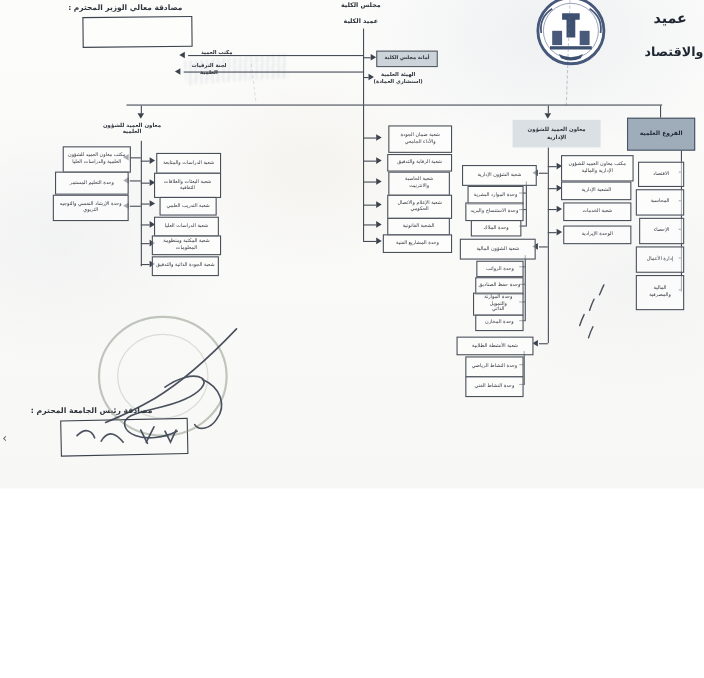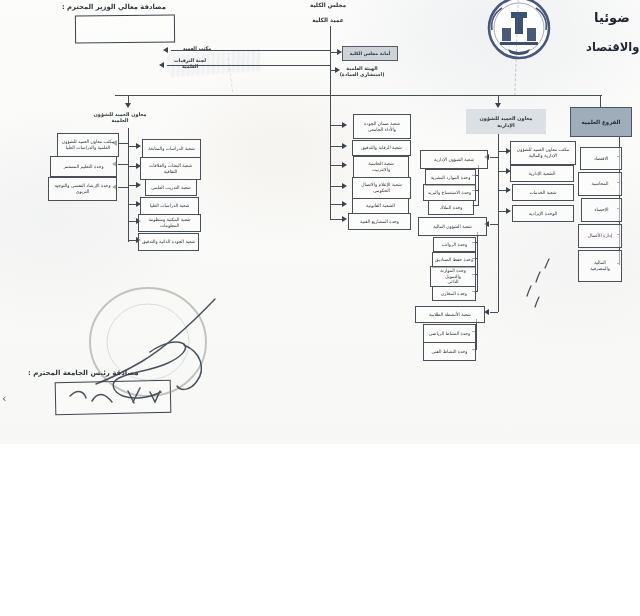--- a/index.html
+++ b/index.html
@@ -57,21 +57,21 @@
     <circle cx="39" cy="28" r="25" fill="none" stroke="#5a6a8a" stroke-width="0.8" opacity="0.7"></circle>
     <path d="M31,12 h16 v6 h-4 v16 h-8 V18 h-4 z" fill="#3e5070"></path>
     <rect x="22" y="28" width="9" height="13" fill="#49597a"></rect>
     <rect x="47" y="28" width="9" height="13" fill="#49597a"></rect>
     <rect x="20" y="42" width="38" height="3" fill="#3e5070"></rect>
     <path d="M28,49 q11,6 22,0 l-2,4 q-9,4 -18,0 z" fill="#3e5070"></path>
     <path d="M12,30 q-2,-14 10,-22" fill="none" stroke="#47587a" stroke-width="1.6"></path>
     <path d="M66,30 q2,-14 -10,-22" fill="none" stroke="#47587a" stroke-width="1.6"></path>
   </svg>
 
-  <div class="univ-text" style="left:594px;top:10px;font-size:13px;">ضوئيا</div>
+  <div class="univ-text" style="left:594px;top:10px;font-size:13px;">عميد</div>
   <div class="univ-text" style="left:586px;top:40px;font-size:11.5px;">ة والاقتصاد</div>
 
   <div class="crease" style="left:516px;top:0;height:96px;transform:rotate(2deg);"></div>
   <div class="crease" style="left:230px;top:58px;height:34px;opacity:.5;transform:rotate(-7deg);"></div>
   <div class="smudge"></div>
   <div class="edge-mark">‹</div>
   <div class="parens">(  )</div>
 
   <div id="org-chart" style="position:absolute;left:0;top:0;width:640px;height:470px;">
       <div class="conn" style="left: 330px; top: 26px; width: 1px; height: 69px;"></div>

